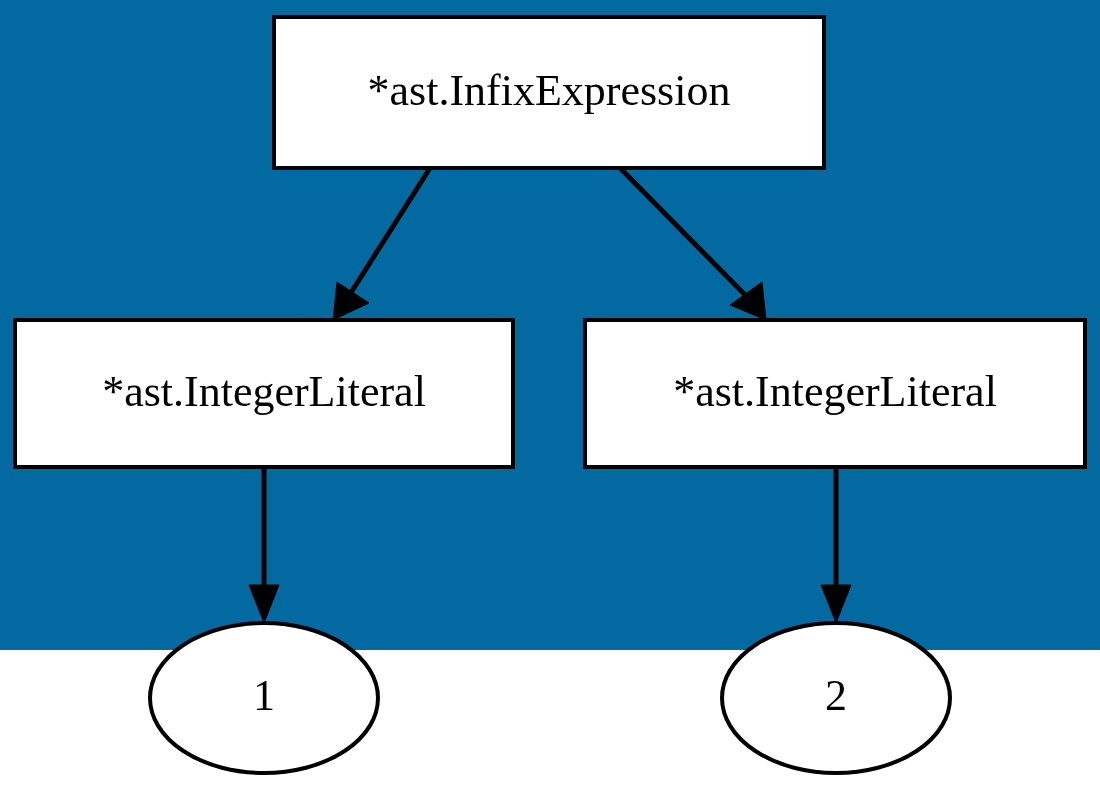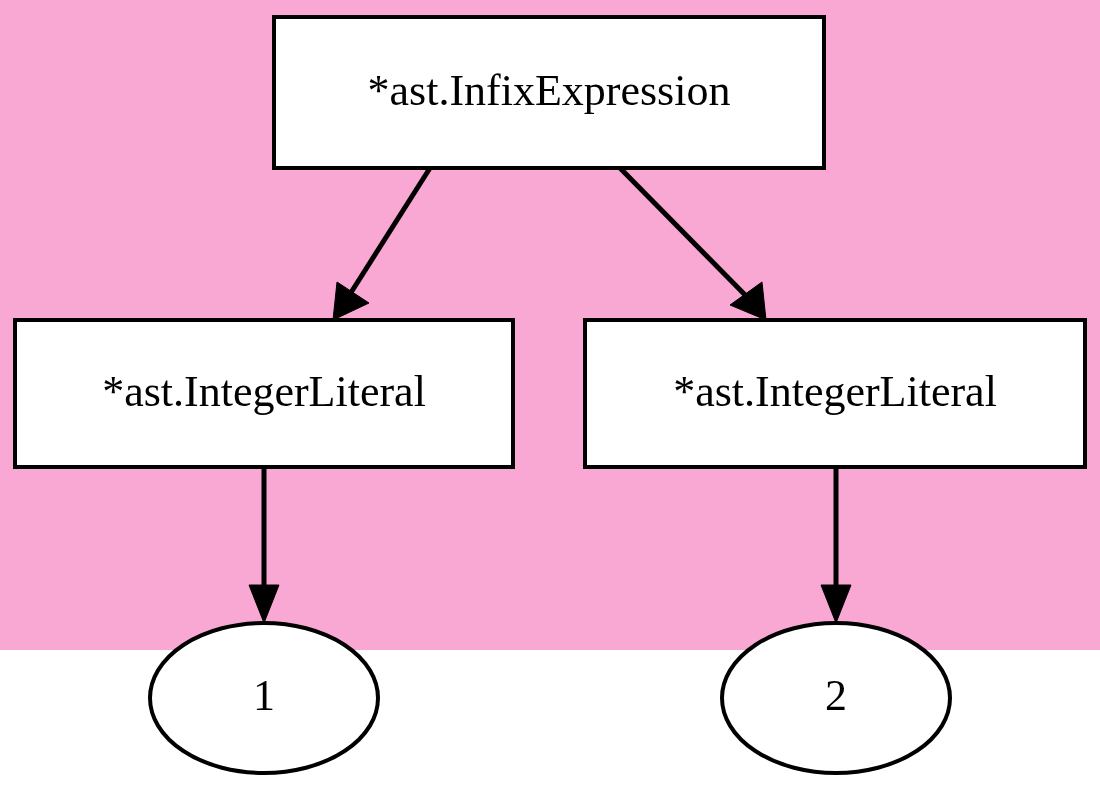--- a/index.html
+++ b/index.html
@@ -11,21 +11,21 @@
   body {
     width: 1100px;
     height: 792px;
     overflow: hidden;
     font-family: "Liberation Serif", "DejaVu Serif", serif;
   }
   #graph-canvas {
     position: relative;
     width: 1100px;
     height: 650px;
-    background: #f9a8d4;
+    background: #0369a1;
   }
   #graph-svg {
     position: absolute;
     top: 0;
     left: 0;
     width: 1100px;
     height: 792px;
     display: block;
   }
   .node-label {

